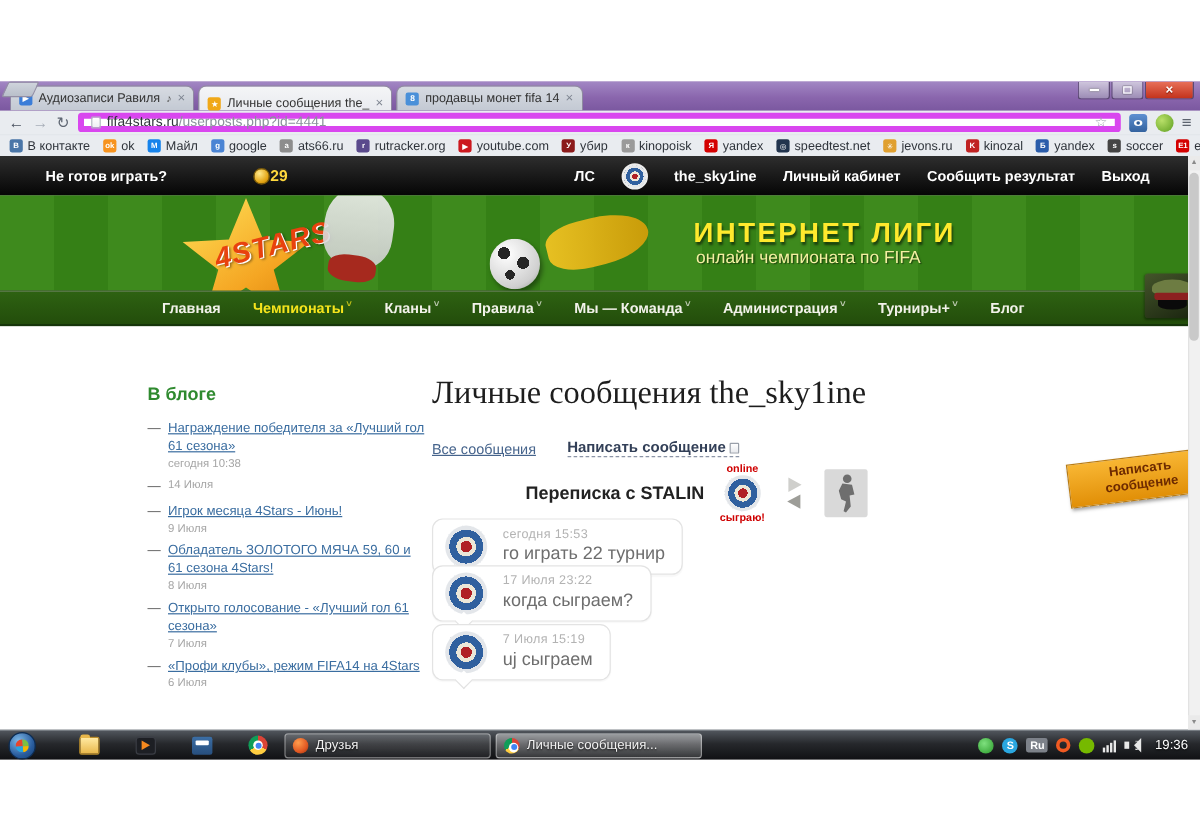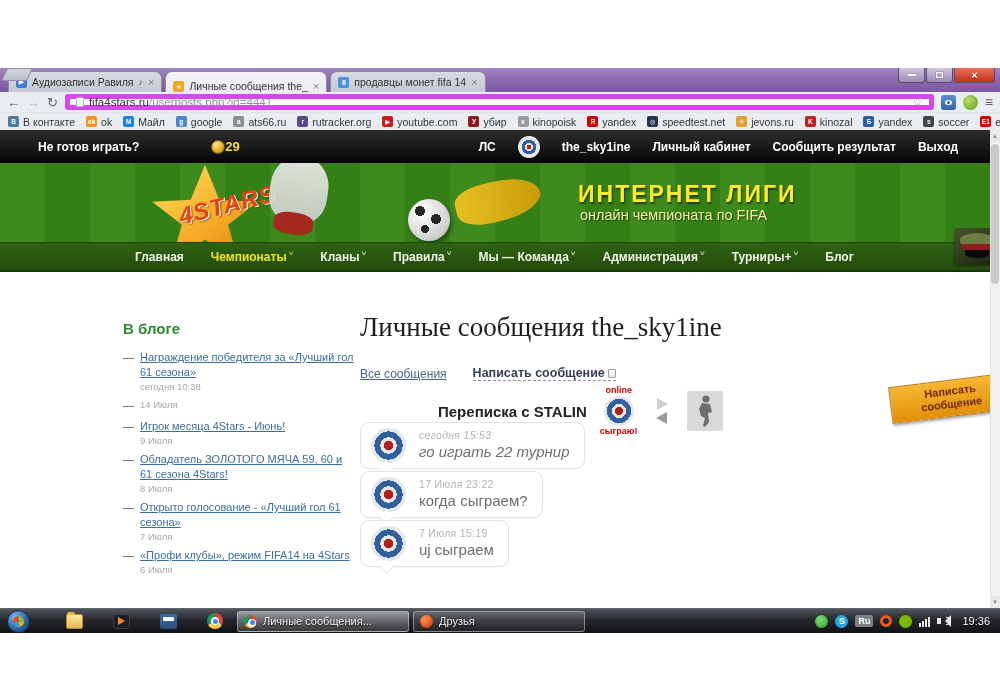--- a/index.html
+++ b/index.html
@@ -116,21 +116,21 @@
   .arr-r { position:absolute; right:0; top:2px; width:0; height:0; border:6px solid transparent; border-left:11px solid #cfcfcc; }
   .arr-l { position:absolute; left:0; bottom:2px; width:0; height:0; border:6px solid transparent; border-right:11px solid #9d9d98; }
   .pimg { width:36px; height:40px; background:#d9d9d9; border-radius:2px; display:flex; align-items:center; justify-content:center; }
 
   .bubble { position:absolute; left:0; background:#fff; border:1px solid #e3e3e3; border-radius:9px; padding:6px 14px 8px 58px; min-height:44px; box-shadow:0 1px 1px rgba(0,0,0,.03); }
   .bubble::after { content:""; position:absolute; left:20px; bottom:-6px; width:10px; height:10px; background:#fff;
     border-left:1px solid #e3e3e3; border-bottom:1px solid #e3e3e3; transform:rotate(-45deg); }
   .av-msg { position:absolute; left:10px; top:5px; width:35px; height:35px; }
   .mdate { font-size:10.5px; color:#b3b3b3; letter-spacing:.3px; }
   .mtext { font-size:15px; color:#6e6e6e; margin-top:2px; white-space:nowrap; }
-  .bub1 { top:110px;font-style:italic; } .bub2 { top:159px; } .bub3 { top:208px; }
+  .bub1 { top:120px; } .bub2 { top:159px; } .bub3 { top:208px; }
 
   
   .rail { position:absolute; right:11px; width:26px; z-index:6; }
   .cap-photo { position:absolute; right:0; top:98px; width:46px; height:37px; border-radius:3px; overflow:hidden;
     background:linear-gradient(150deg,#44552a,#18220e); box-shadow:0 1px 2px rgba(0,0,0,.4); }
   .cap-photo .crown { position:absolute; left:6px; top:5px; width:34px; height:13px; background:#6d7c42; border-radius:50% 50% 30% 30%; }
   .cap-photo .band { position:absolute; left:8px; top:16px; width:30px; height:6px; background:#8c2020; border-radius:2px; }
   .cap-photo .visor { position:absolute; left:11px; top:22px; width:24px; height:8px; background:#0a0a0a; border-radius:0 0 50% 50%; }
   .sailor { position:absolute; right:0; top:252px; width:24px; height:24px; border-radius:4px; background:#fbfbfb; border:1px solid #d8d8d8; box-shadow:0 1px 2px rgba(0,0,0,.3); }
   .sailor .dome { position:absolute; left:3px; top:5px; width:17px; height:9px; background:#f4f4f4; border:1px solid #b5b5b5; border-radius:50% 50% 40% 40%; transform:rotate(-12deg); }
@@ -490,29 +490,29 @@
         </span>
       </div>
     <div class="tb-icons">
       <span class="tbi folder"></span>
       <span class="tbi media"></span>
       <span class="tbi vkapp"></span>
       <span class="chrome-ic"></span>
     </div>
     <div class="tb-wins">
 
-    <div class="twin active">
-          <span class="chrome-ic" style="width:13px;height:13px"></span>
-
-          <span class="ttxt">Личные сообщения...</span>
-        </div>
-        <div class="twin">
+    <div class="twin">
 
           <span class="dot-orange"></span>
           <span class="ttxt">Друзья</span>
+        </div>
+        <div class="twin active">
+          <span class="chrome-ic" style="width:13px;height:13px"></span>
+
+          <span class="ttxt">Личные сообщения...</span>
         </div>
       </div>
     <div class="tray">
       <span class="tri dl"></span>
       <span class="tri sk">S</span>
       <span class="lang">Ru</span>
       <span class="tri donut"></span>
       <span class="tri nv"></span>
       <span class="bars">
           <i></i>

